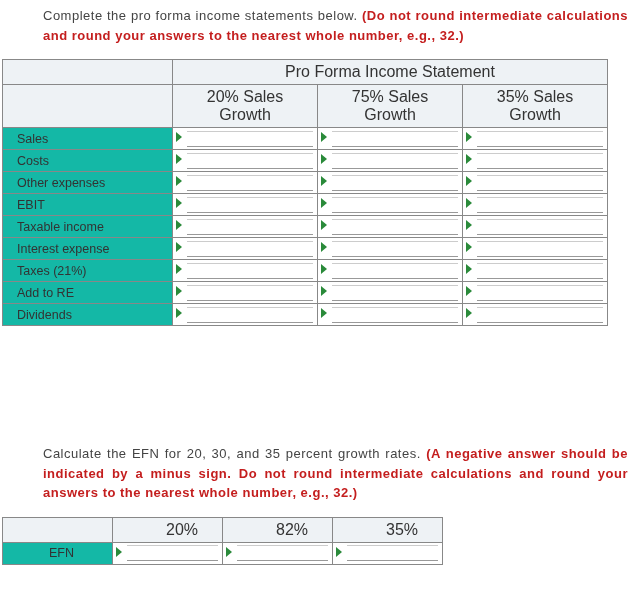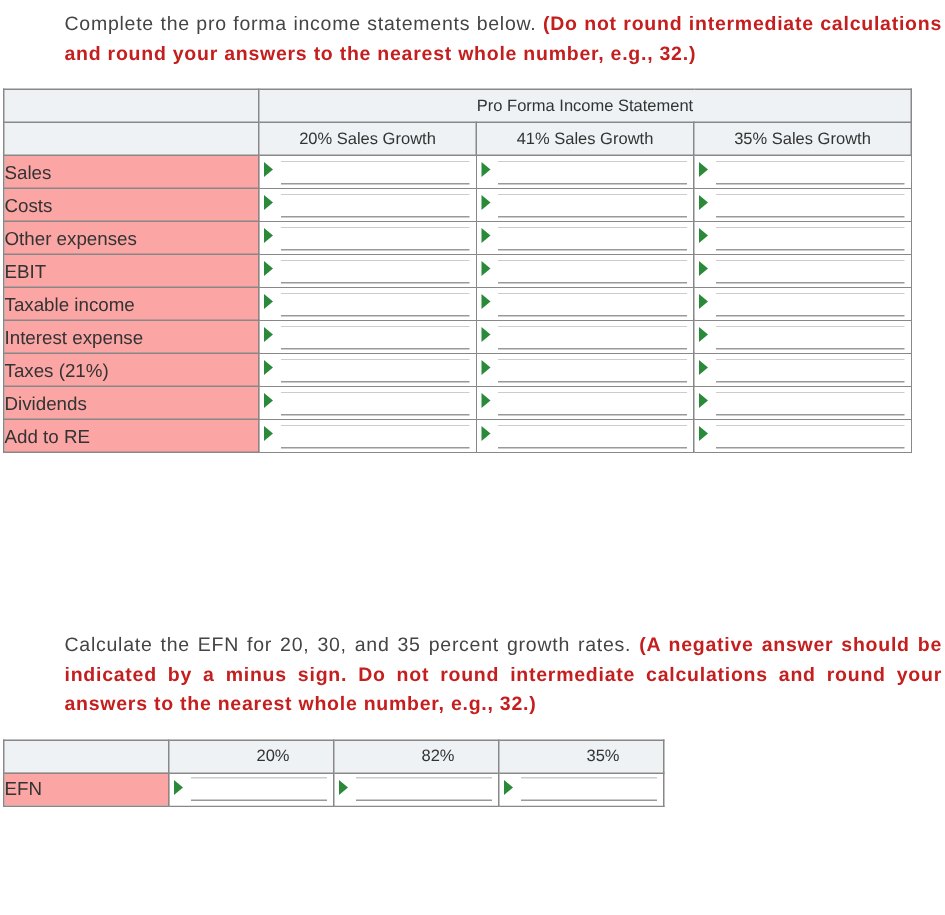--- a/index.html
+++ b/index.html
@@ -30,32 +30,32 @@
       padding: 3px 6px;
       font-weight: normal;
       color: #333;
       background: #fff;
       font-size: 12.5px;
       height: 22px;
     }
     .hdr {
       background: #eef2f5;
       text-align: center;
-      font-size: 11px;
+      font-size: 16px;
     }
     .title-row td {
       background: #eef2f5;
       text-align: center;
       font-weight: normal;
       border-bottom: 1px solid #888;
     }
     .rowlabel {
       width: 170px;
-      padding-left: 0;
-      background: #fca5a5;
+      padding-left: 14px;
+      background: #14b8a6;
     }
     .input-cell {
       background: #fff;
       width: 145px;
       position: relative;
       padding: 0;
     }
     .input-cell::before {
       content: "";
       position: absolute;
@@ -70,41 +70,41 @@
       margin-left: 14px;
       margin-right: 3px;
       height: 16px;
       border: none;
       background: #fff;
       box-shadow: inset 0 -1px 0 0 #999, inset 0 1px 0 0 #ccc;
       width: calc(100% - 18px);
     }
     .efn-table td.input-cell { width: 110px; }
     .efn-table .hdr { width: 110px; padding-left: 35px; }
-    .efn-table .rowlabel { width: 100px; }
+    .efn-table .rowlabel { width: 100px; text-align: center; }
     .spacer { height: 110px; }
   </style>
 </head>
 <body>
 
 <p class="instruction">
   <span>Complete the pro forma income statements below. </span>
   <span class="red-bold">(Do not round intermediate calculations and round your answers to the nearest whole number, e.g., 32.)</span>
 </p>
 
 <table>
   <tbody>
       <tr class="title-row">
     <td class="hdr"></td>
     <td class="hdr" colspan="3">Pro Forma Income Statement</td>
   </tr>
   <tr>
     <td class="hdr"></td>
     <td class="hdr">20% Sales Growth</td>
-    <td class="hdr">41% Sales Growth</td>
+    <td class="hdr">75% Sales Growth</td>
     <td class="hdr">35% Sales Growth</td>
   </tr>
   </tbody>
     <tbody id="t1-body">
       <tr>
         <td class="rowlabel">Sales</td>
         <td class="input-cell">
           <span class="field"></span>
         </td>
         <td class="input-cell">
@@ -180,33 +180,33 @@
           <span class="field"></span>
         </td>
         <td class="input-cell">
           <span class="field"></span>
         </td>
         <td class="input-cell">
           <span class="field"></span>
         </td>
       </tr>
       <tr>
+        <td class="rowlabel">Add to RE</td>
+        <td class="input-cell">
+          <span class="field"></span>
+        </td>
+        <td class="input-cell">
+          <span class="field"></span>
+        </td>
+        <td class="input-cell">
+          <span class="field"></span>
+        </td>
+      </tr>
+      <tr>
         <td class="rowlabel">Dividends</td>
-        <td class="input-cell">
-          <span class="field"></span>
-        </td>
-        <td class="input-cell">
-          <span class="field"></span>
-        </td>
-        <td class="input-cell">
-          <span class="field"></span>
-        </td>
-      </tr>
-      <tr>
-        <td class="rowlabel">Add to RE</td>
         <td class="input-cell">
           <span class="field"></span>
         </td>
         <td class="input-cell">
           <span class="field"></span>
         </td>
         <td class="input-cell">
           <span class="field"></span>
         </td>
       </tr>

